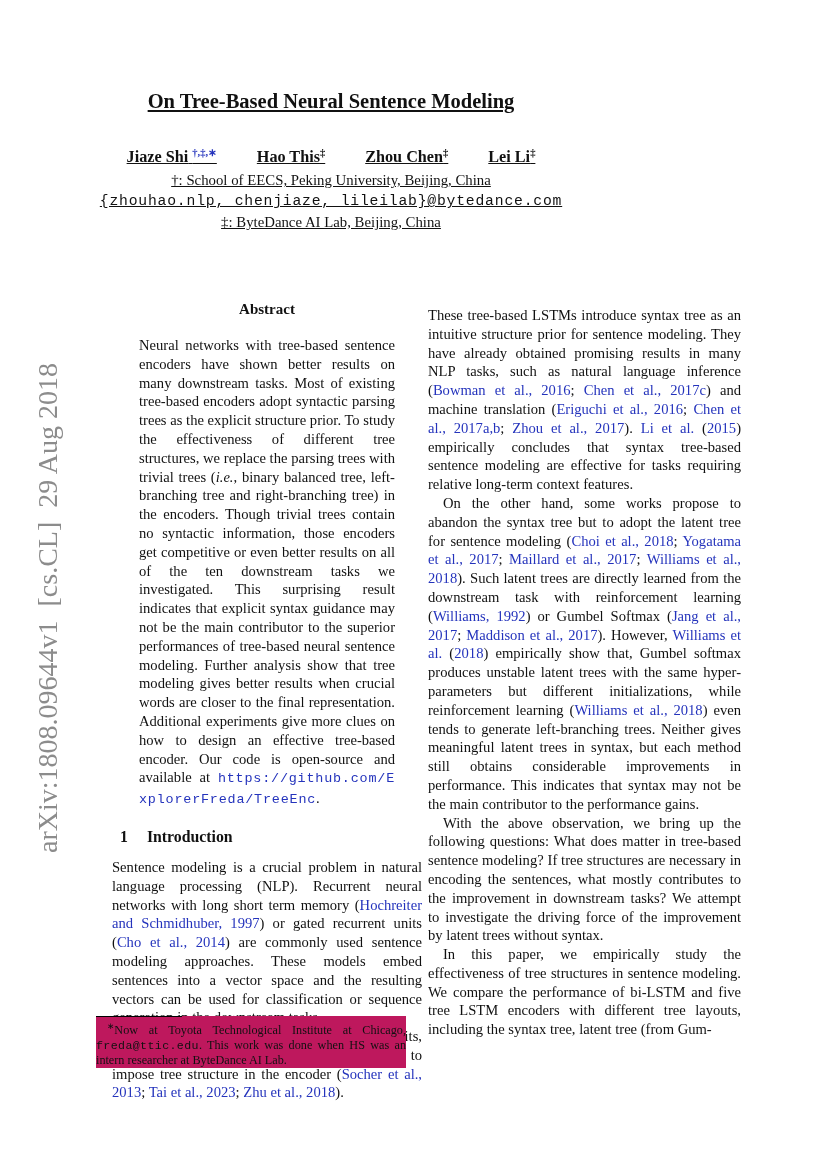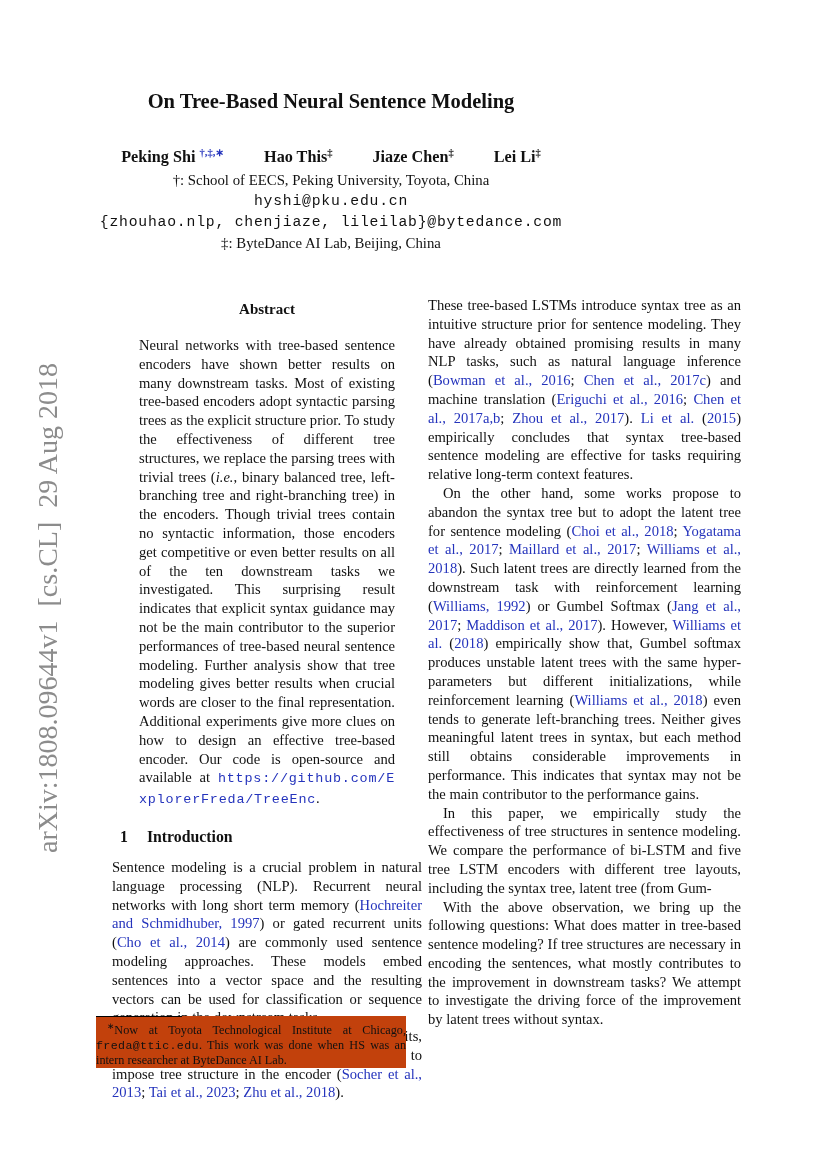--- a/index.html
+++ b/index.html
@@ -17,39 +17,39 @@
   .watermark-text{
     position:absolute;left:2px;top:500px;
     transform:rotate(-90deg);transform-origin:0 0;
     white-space:pre;
     font-size:28px;
     color:#8c8c8c;
     font-family:"Liberation Serif",serif;
     letter-spacing:0px;
   }
   
-  .header{position:absolute;top:90px;left:0;width:662px;text-align:center;}
+  .header{position:absolute;top:90px;left:0;width:662px;text-align:center;text-decoration:underline;}
   .title{font-size:20.5px;font-weight:bold;margin:0 0 0 0;}
   .authors-row{
     margin-top:33px;
     display:flex;justify-content:center;align-items:baseline;gap:40px;
     font-size:16.2px;font-weight:bold;
   }
   .author sup{font-size:10.5px;font-weight:bold;}
   .author sup.starred{color:#2433bc;}
   .affil{font-size:14.8px;line-height:20.8px;}
   .affil-block{margin-top:3px;}
   .mono{
     font-family:"Liberation Mono","DejaVu Sans Mono",monospace;
     font-size:0.92em;letter-spacing:0.8px;
   }
   
   .col{position:absolute;text-align:justify;}
   .col-left{left:112px;top:301px;width:310px;}
-  .col-right{left:428px;top:296px;width:313px;}
+  .col-right{left:428px;top:306px;width:313px;}
   .abs-heading{
     text-align:center;font-weight:bold;font-size:15px;margin:0 0 13px 0;
   }
   .abs-body{margin:18px 27px;font-size:13.4px;line-height:16.6px;}
   .abs-body .para{margin:0;}
   .sec-heading{
     font-weight:bold;font-size:15.8px;margin:17px 0 12px 8px;text-align:left;
   }
   .sec-num{display:inline-block;margin-right:19px;}
   .para{
@@ -57,47 +57,46 @@
     hyphens:auto;-webkit-hyphens:auto;
   }
   .para.indent{text-indent:15px;}
   .cite{color:#2433bc;}
   .link{color:#2433bc;word-break:break-all;cursor:pointer;}
   .italic{font-style:italic;}
   .supseg{font-size:0.72em;vertical-align:super;line-height:0;}
   
   .footnote{
     position:absolute;left:96px;top:1016px;width:310px;
-    background:#c2410c;text-align:justify;
+    background:#be185d;text-align:justify;
   }
   .footnote-rule{width:86px;border-top:1px solid #000;margin:0 0 6px 0;}
   .footnote .para{font-size:12.2px;line-height:14.7px;}
   .footnote .para.indent{text-indent:11px;}
   .footnote .mono{font-size:0.95em;letter-spacing:0.4px;}
 </style>
 </head>
 <body>
 
 <div class="page">
 
   <div class="watermark-box">
     <span class="watermark-text">arXiv:1808.09644v1  [cs.CL]  29 Aug 2018</span>
   </div>
 
   <div class="header">
     <h1 class="title">On Tree-Based Neural Sentence Modeling</h1>
     <div class="authors-row">
-      <span class="author"><span>Peking Shi</span> <sup class="starred">†,‡,∗</sup></span>
+      <span class="author"><span>Jiaze Shi</span> <sup class="starred">†,‡,∗</sup></span>
       <span class="author"><span>Hao This</span><sup>‡</sup></span>
-      <span class="author"><span>Jiaze Chen</span><sup>‡</sup></span>
+      <span class="author"><span>Zhou Chen</span><sup>‡</sup></span>
       <span class="author"><span>Lei Li</span><sup>‡</sup></span>
     </div>
     <div class="affil-block">
-      <div class="affil">†: School of EECS, Peking University, Toyota, China</div>
-      <div class="affil mono">hyshi@pku.edu.cn</div>
+      <div class="affil">†: School of EECS, Peking University, Beijing, China</div>
       <div class="affil mono">{zhouhao.nlp, chenjiaze, lileilab}@bytedance.com</div>
       <div class="affil">‡: ByteDance AI Lab, Beijing, China</div>
     </div>
   </div>
 
   <div class="col col-left">
     <div class="abstract">
       <div class="abs-heading">Abstract</div>
       <div class="abs-body">
           <p class="para"><span>Neural networks with tree-based sentence encoders have shown better results on many downstream tasks. Most of existing tree-based encoders adopt syntactic parsing trees as the explicit structure prior. To study the effectiveness of different tree structures, we replace the parsing trees with trivial trees (</span><span class="italic">i.e.</span><span>, binary balanced tree, left-branching tree and right-branching tree) in the encoders. Though trivial trees contain no syntactic information, those encoders get competitive or even better results on all of the ten downstream tasks we investigated. This surprising result indicates that explicit syntax guidance may not be the main contributor to the superior performances of tree-based neural sentence modeling. Further analysis show that tree modeling gives better results when crucial words are closer to the final representation. Additional experiments give more clues on how to design an effective tree-based encoder. Our code is open-source and available at </span><span class="mono link">https://github.com/ExplorerFreda/TreeEnc</span><span>.</span></p>
@@ -108,22 +107,22 @@
     </div>
     <div>
         <p class="para"><span>Sentence modeling is a crucial problem in natural language processing (NLP). Recurrent neural networks with long short term memory (</span><span class="cite">Hochreiter and Schmidhuber, 1997</span><span>) or gated recurrent units (</span><span class="cite">Cho et al., 2014</span><span>) are commonly used sentence modeling approaches. These models embed sentences into a vector space and the resulting vectors can be used for classification or sequence generation in the downstream tasks.</span></p>
         <p class="para indent"><span>In addition to the plain sequence of hidden units, recent work on sequence modeling proposes to impose tree structure in the encoder (</span><span class="cite">Socher et al., 2013</span><span>; </span><span class="cite">Tai et al., 2023</span><span>; </span><span class="cite">Zhu et al., 2018</span><span>).</span></p>
       </div>
   </div>
 
   <div class="col col-right">
       <p class="para"><span>These tree-based LSTMs introduce syntax tree as an intuitive structure prior for sentence modeling. They have already obtained promising results in many NLP tasks, such as natural language inference (</span><span class="cite">Bowman et al., 2016</span><span>; </span><span class="cite">Chen et al., 2017c</span><span>) and machine translation (</span><span class="cite">Eriguchi et al., 2016</span><span>; </span><span class="cite">Chen et al., 2017a,b</span><span>; </span><span class="cite">Zhou et al., 2017</span><span>). </span><span class="cite">Li et al.</span><span> (</span><span class="cite">2015</span><span>) empirically concludes that syntax tree-based sentence modeling are effective for tasks requiring relative long-term context features.</span></p>
       <p class="para indent"><span>On the other hand, some works propose to abandon the syntax tree but to adopt the latent tree for sentence modeling (</span><span class="cite">Choi et al., 2018</span><span>; </span><span class="cite">Yogatama et al., 2017</span><span>; </span><span class="cite">Maillard et al., 2017</span><span>; </span><span class="cite">Williams et al., 2018</span><span>). Such latent trees are directly learned from the downstream task with reinforcement learning (</span><span class="cite">Williams, 1992</span><span>) or Gumbel Softmax (</span><span class="cite">Jang et al., 2017</span><span>; </span><span class="cite">Maddison et al., 2017</span><span>). However, </span><span class="cite">Williams et al.</span><span> (</span><span class="cite">2018</span><span>) empirically show that, Gumbel softmax produces unstable latent trees with the same hyper-parameters but different initializations, while reinforcement learning (</span><span class="cite">Williams et al., 2018</span><span>) even tends to generate left-branching trees. Neither gives meaningful latent trees in syntax, but each method still obtains considerable improvements in performance. This indicates that syntax may not be the main contributor to the performance gains.</span></p>
+      <p class="para indent"><span>With the above observation, we bring up the following questions: What does matter in tree-based sentence modeling? If tree structures are necessary in encoding the sentences, what mostly contributes to the improvement in downstream tasks? We attempt to investigate the driving force of the improvement by latent trees without syntax.</span></p>
       <p class="para indent"><span>In this paper, we empirically study the effectiveness of tree structures in sentence modeling. We compare the performance of bi-LSTM and five tree LSTM encoders with different tree layouts, including the syntax tree, latent tree (from Gum-</span></p>
-      <p class="para indent"><span>With the above observation, we bring up the following questions: What does matter in tree-based sentence modeling? If tree structures are necessary in encoding the sentences, what mostly contributes to the improvement in downstream tasks? We attempt to investigate the driving force of the improvement by latent trees without syntax.</span></p>
     </div>
 
   <div class="footnote">
     <div class="footnote-rule"></div>
     <div>
         <p class="para indent"><span class="supseg">∗</span><span>Now at Toyota Technological Institute at Chicago, </span><span class="mono">freda@ttic.edu</span><span>. This work was done when HS was an intern researcher at ByteDance AI Lab.</span></p>
       </div>
   </div>
 
 </div>

